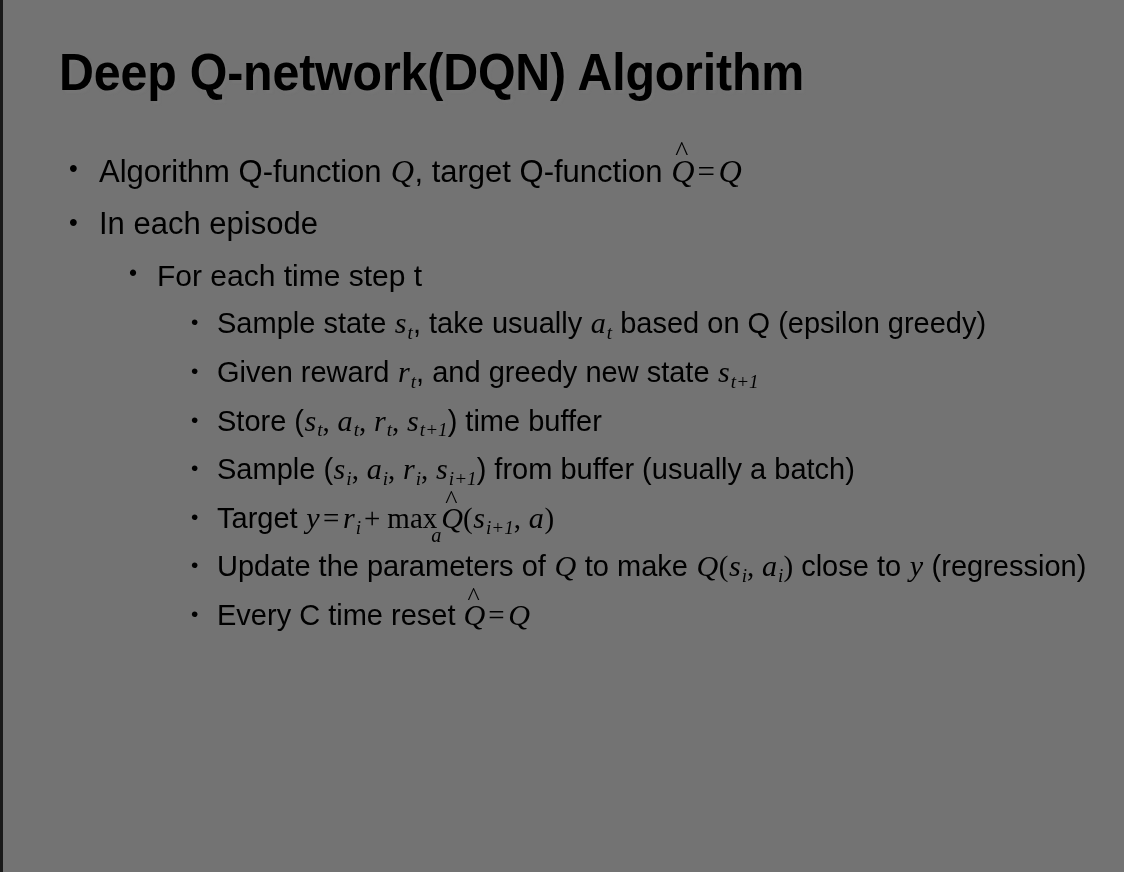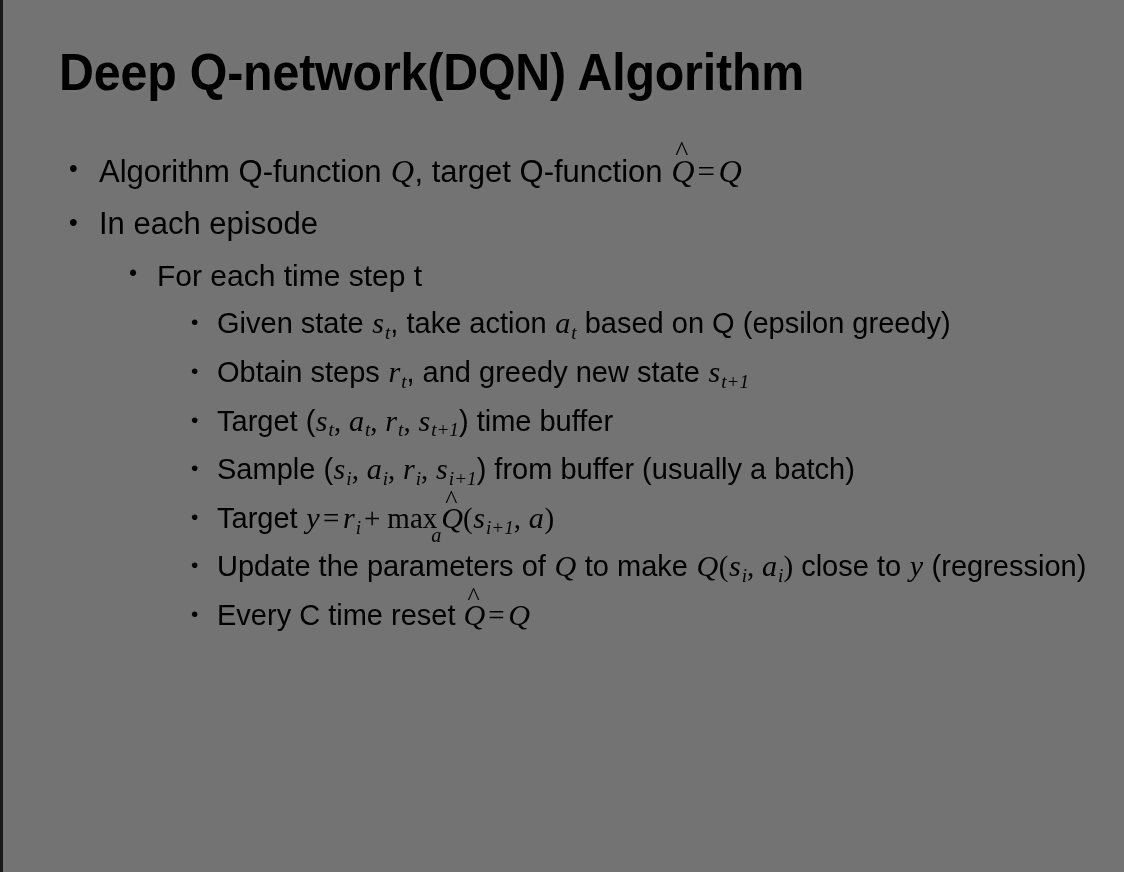--- a/index.html
+++ b/index.html
@@ -195,31 +195,31 @@
       <span class="bullet-text">In each episode</span>
     </div>
 
     <div class="bullet-row lvl2">
       <span class="bullet-mark">•</span>
       <span class="bullet-text">For each time step t</span>
     </div>
 
     <div class="bullet-row lvl3">
       <span class="bullet-mark">•</span>
-      <span class="bullet-text"><span>Given state </span><span class="mi">s</span><span class="sub">t</span><span>, take action </span><span class="mi">a</span><span class="sub">t</span><span> based on Q (epsilon greedy)</span></span>
-    </div>
-
-    <div class="bullet-row lvl3">
-      <span class="bullet-mark">•</span>
-      <span class="bullet-text"><span>Obtain steps </span><span class="mi">r</span><span class="sub">t</span><span>, and greedy new state </span><span class="mi">s</span><span class="sub">t+1</span></span>
-    </div>
-
-    <div class="bullet-row lvl3">
-      <span class="bullet-mark">•</span>
-      <span class="bullet-text"><span>Target (</span><span class="mi">s</span><span class="sub">t</span><span class="mpunct">, </span><span class="mi">a</span><span class="sub">t</span><span class="mpunct">, </span><span class="mi">r</span><span class="sub">t</span><span class="mpunct">, </span><span class="mi">s</span><span class="sub">t+1</span><span>) time buffer</span></span>
+      <span class="bullet-text"><span>Sample state </span><span class="mi">s</span><span class="sub">t</span><span>, take usually </span><span class="mi">a</span><span class="sub">t</span><span> based on Q (epsilon greedy)</span></span>
+    </div>
+
+    <div class="bullet-row lvl3">
+      <span class="bullet-mark">•</span>
+      <span class="bullet-text"><span>Given reward </span><span class="mi">r</span><span class="sub">t</span><span>, and greedy new state </span><span class="mi">s</span><span class="sub">t+1</span></span>
+    </div>
+
+    <div class="bullet-row lvl3">
+      <span class="bullet-mark">•</span>
+      <span class="bullet-text"><span>Store (</span><span class="mi">s</span><span class="sub">t</span><span class="mpunct">, </span><span class="mi">a</span><span class="sub">t</span><span class="mpunct">, </span><span class="mi">r</span><span class="sub">t</span><span class="mpunct">, </span><span class="mi">s</span><span class="sub">t+1</span><span>) time buffer</span></span>
     </div>
 
     <div class="bullet-row lvl3">
       <span class="bullet-mark">•</span>
       <span class="bullet-text"><span>Sample (</span><span class="mi">s</span><span class="sub">i</span><span class="mpunct">, </span><span class="mi">a</span><span class="sub">i</span><span class="mpunct">, </span><span class="mi">r</span><span class="sub">i</span><span class="mpunct">, </span><span class="mi">s</span><span class="sub">i+1</span><span>) from buffer (usually a batch)</span></span>
     </div>
 
     <div class="bullet-row lvl3">
       <span class="bullet-mark">•</span>
       <span class="bullet-text"><span>Target </span><span class="mi">y</span><span class="mo">=</span><span class="mi">r</span><span class="sub">i</span><span class="mo">+</span><span class="underop"><span class="op-name">max</span><span class="op-under">a</span></span><span class="hat"><span>Q</span><span class="hat-mark">^</span></span><span class="mn">(</span><span class="mi">s</span><span class="sub">i+1</span><span class="mpunct">, </span><span class="mi">a</span><span class="mn">)</span></span>

